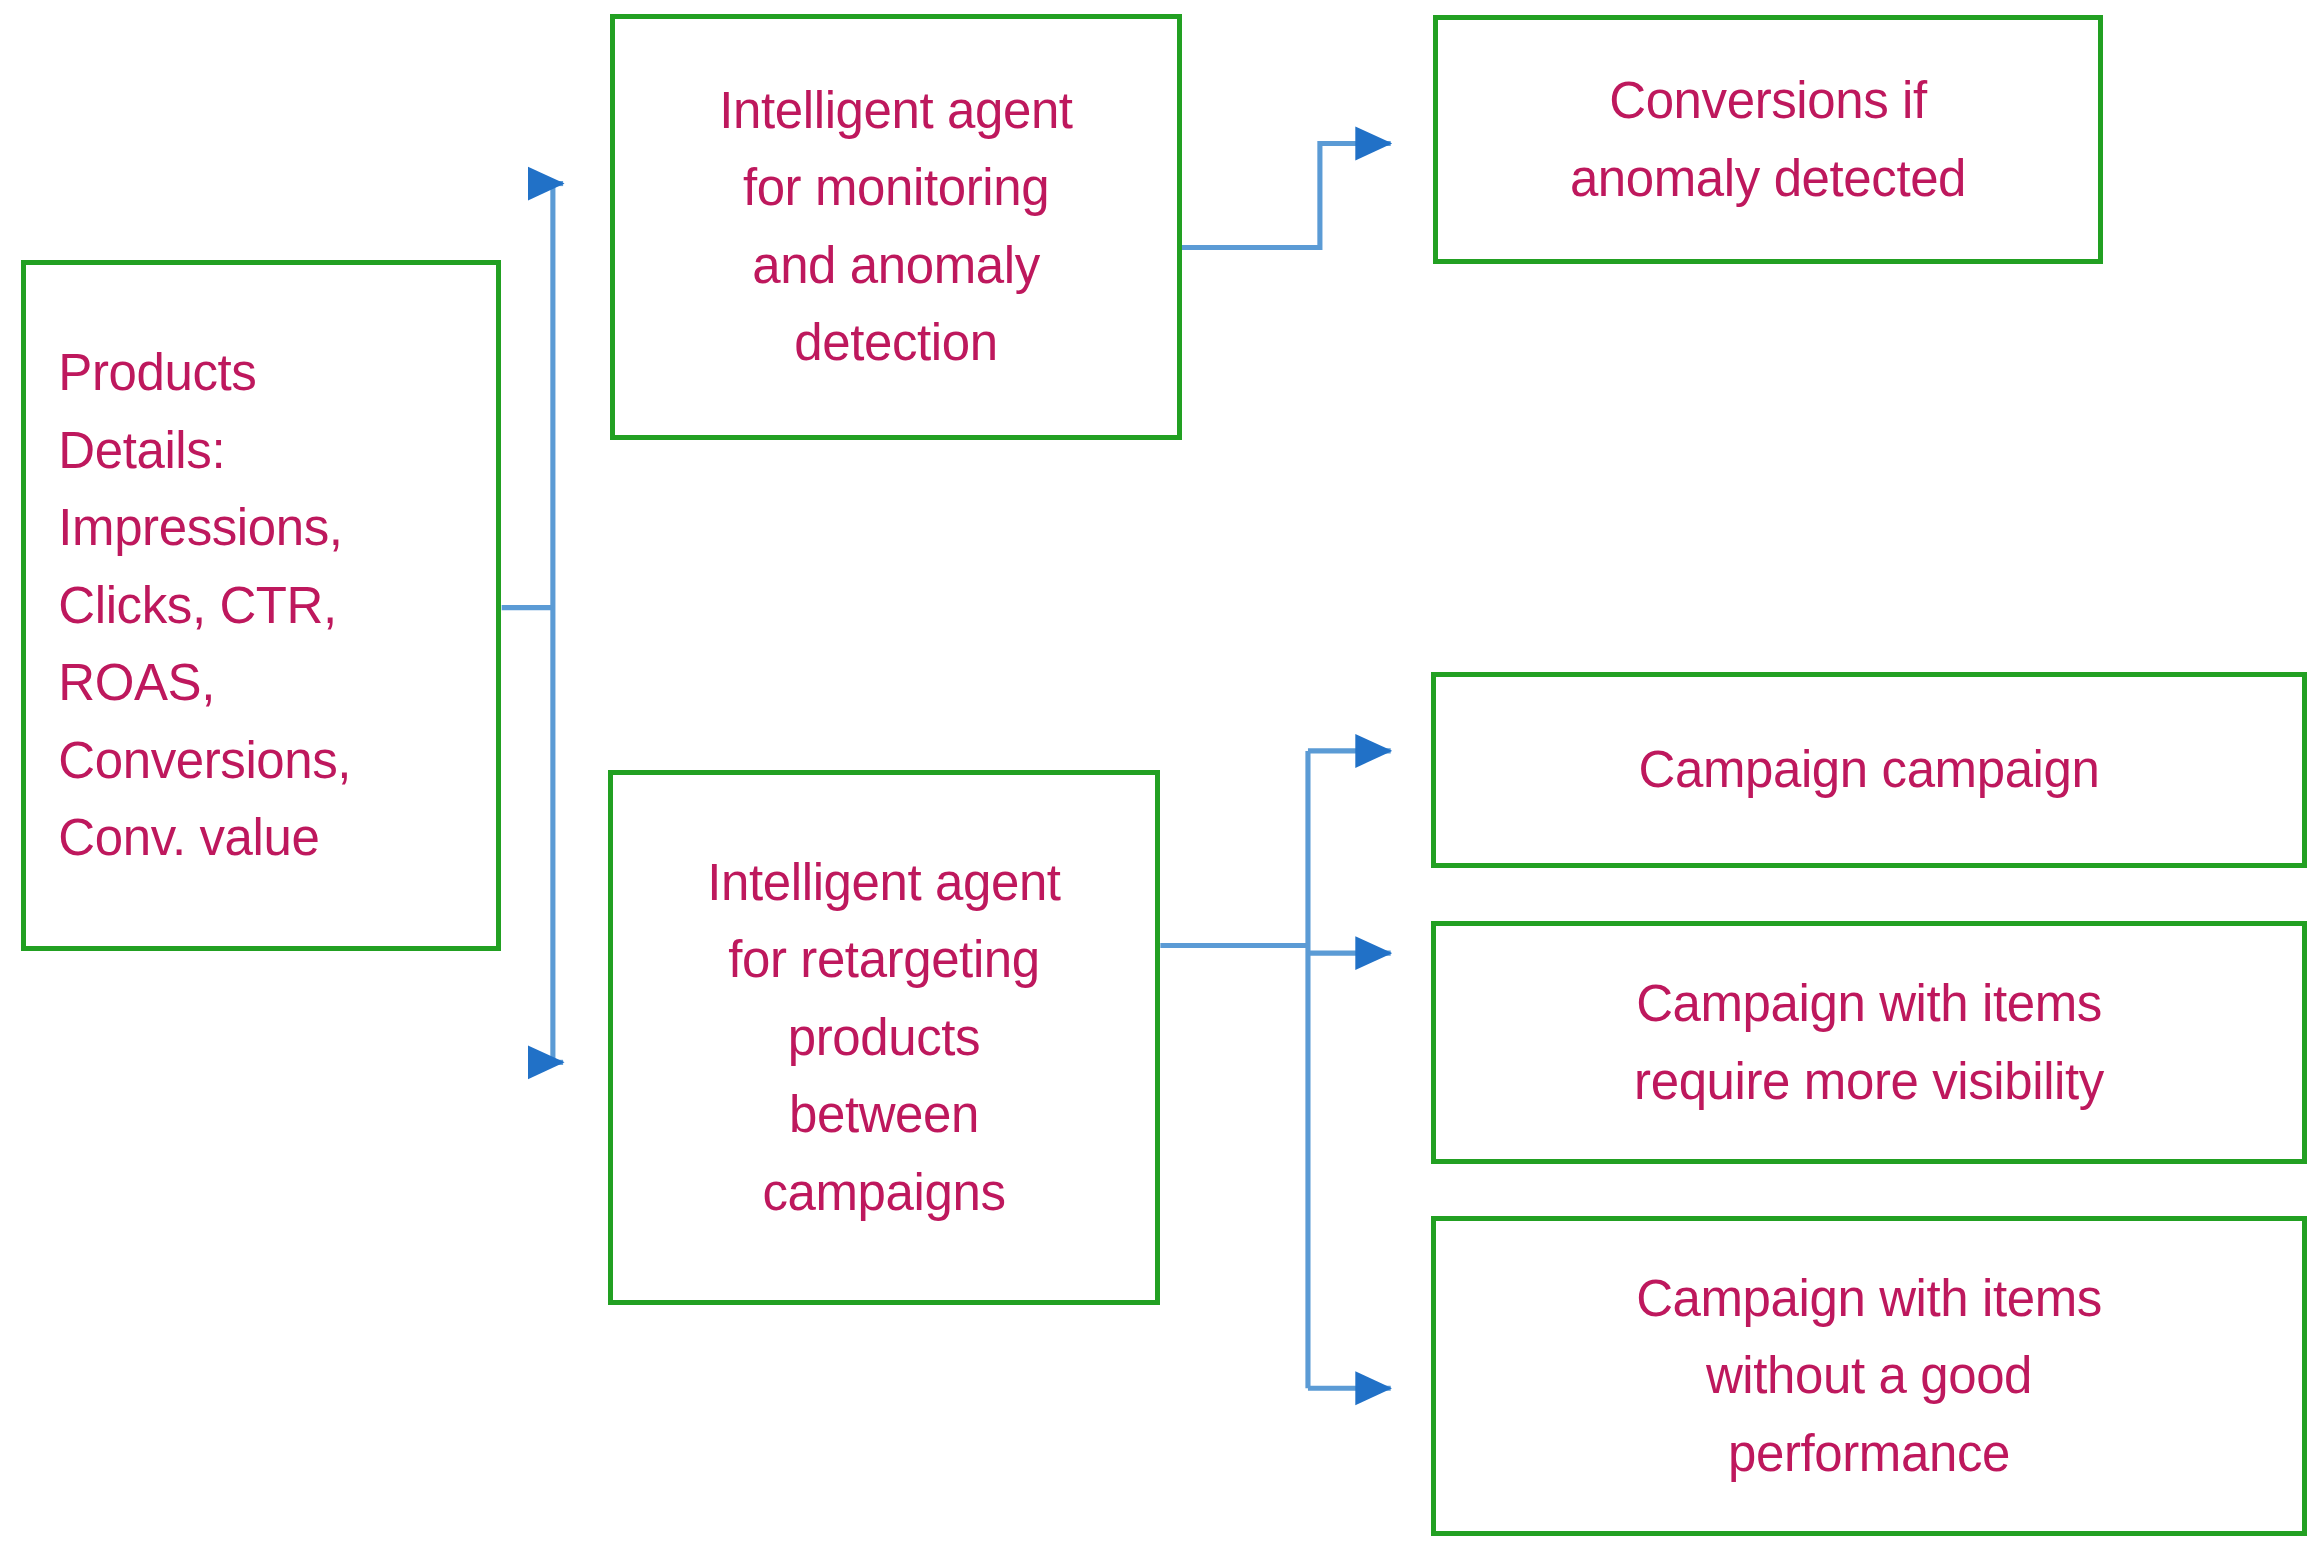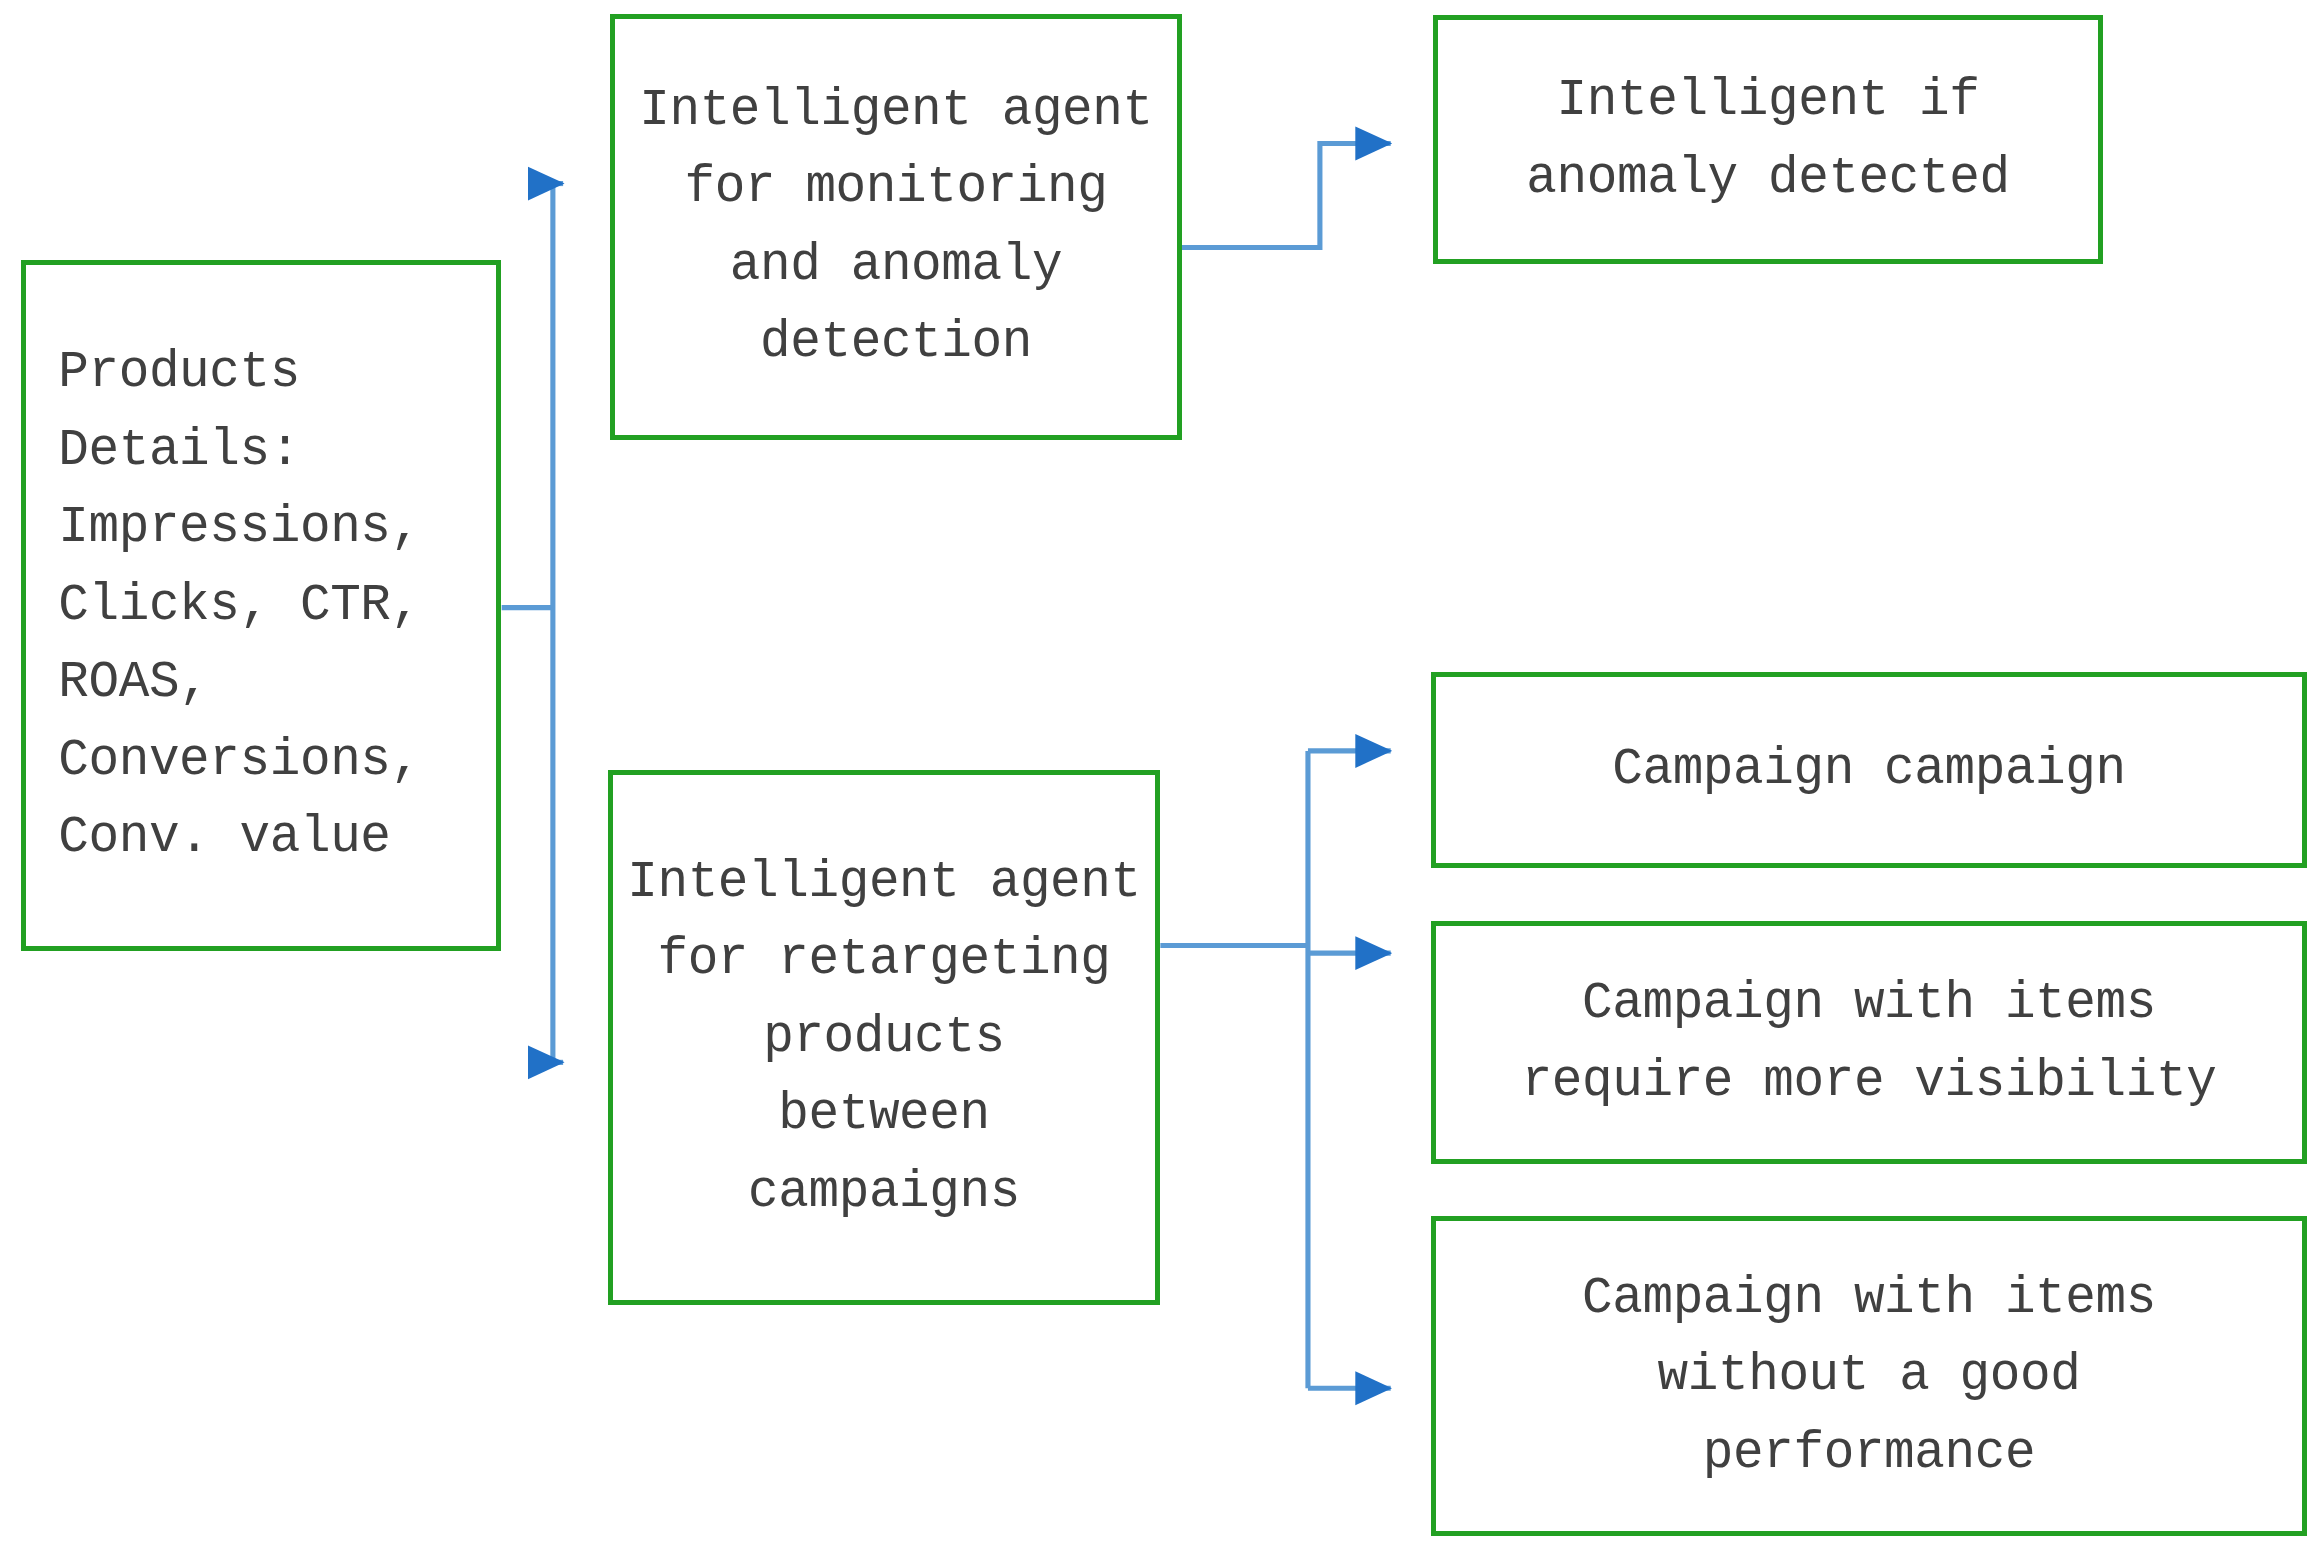--- a/index.html
+++ b/index.html
@@ -18,22 +18,22 @@
   .node {
     position: absolute;
     box-sizing: border-box;
     border: 5.1px solid #22a022;
     background: #ffffff;
     display: flex;
     align-items: center;
     justify-content: center;
   }
   .node .node-text {
-    color: #404040;
-    font-family: Liberation Mono, monospace;
+    color: #be185d;
+    font-family: Liberation Sans, sans-serif;
     font-size: 51px;
     line-height: 1.52;
     white-space: pre-line;
     text-align: center;
     letter-spacing: -0.4px;
   }
   
   .node.source {
     align-items: center;
     justify-content: flex-start;
@@ -109,21 +109,21 @@
   </div>
 
   <div class="node" style="left:610px; top:13.6px; width:572px; height:426px;">
     <div class="node-text">Intelligent agent
 for monitoring
 and anomaly
 detection</div>
   </div>
 
   <div class="node" style="left:1433px; top:15.4px; width:670px; height:249px;">
-    <div class="node-text">Intelligent if
+    <div class="node-text">Conversions if
 anomaly detected</div>
   </div>
 
   <div class="node" style="left:608px; top:770px; width:552px; height:535px;">
     <div class="node-text">Intelligent agent
 for retargeting
 products
 between
 campaigns</div>
   </div>

